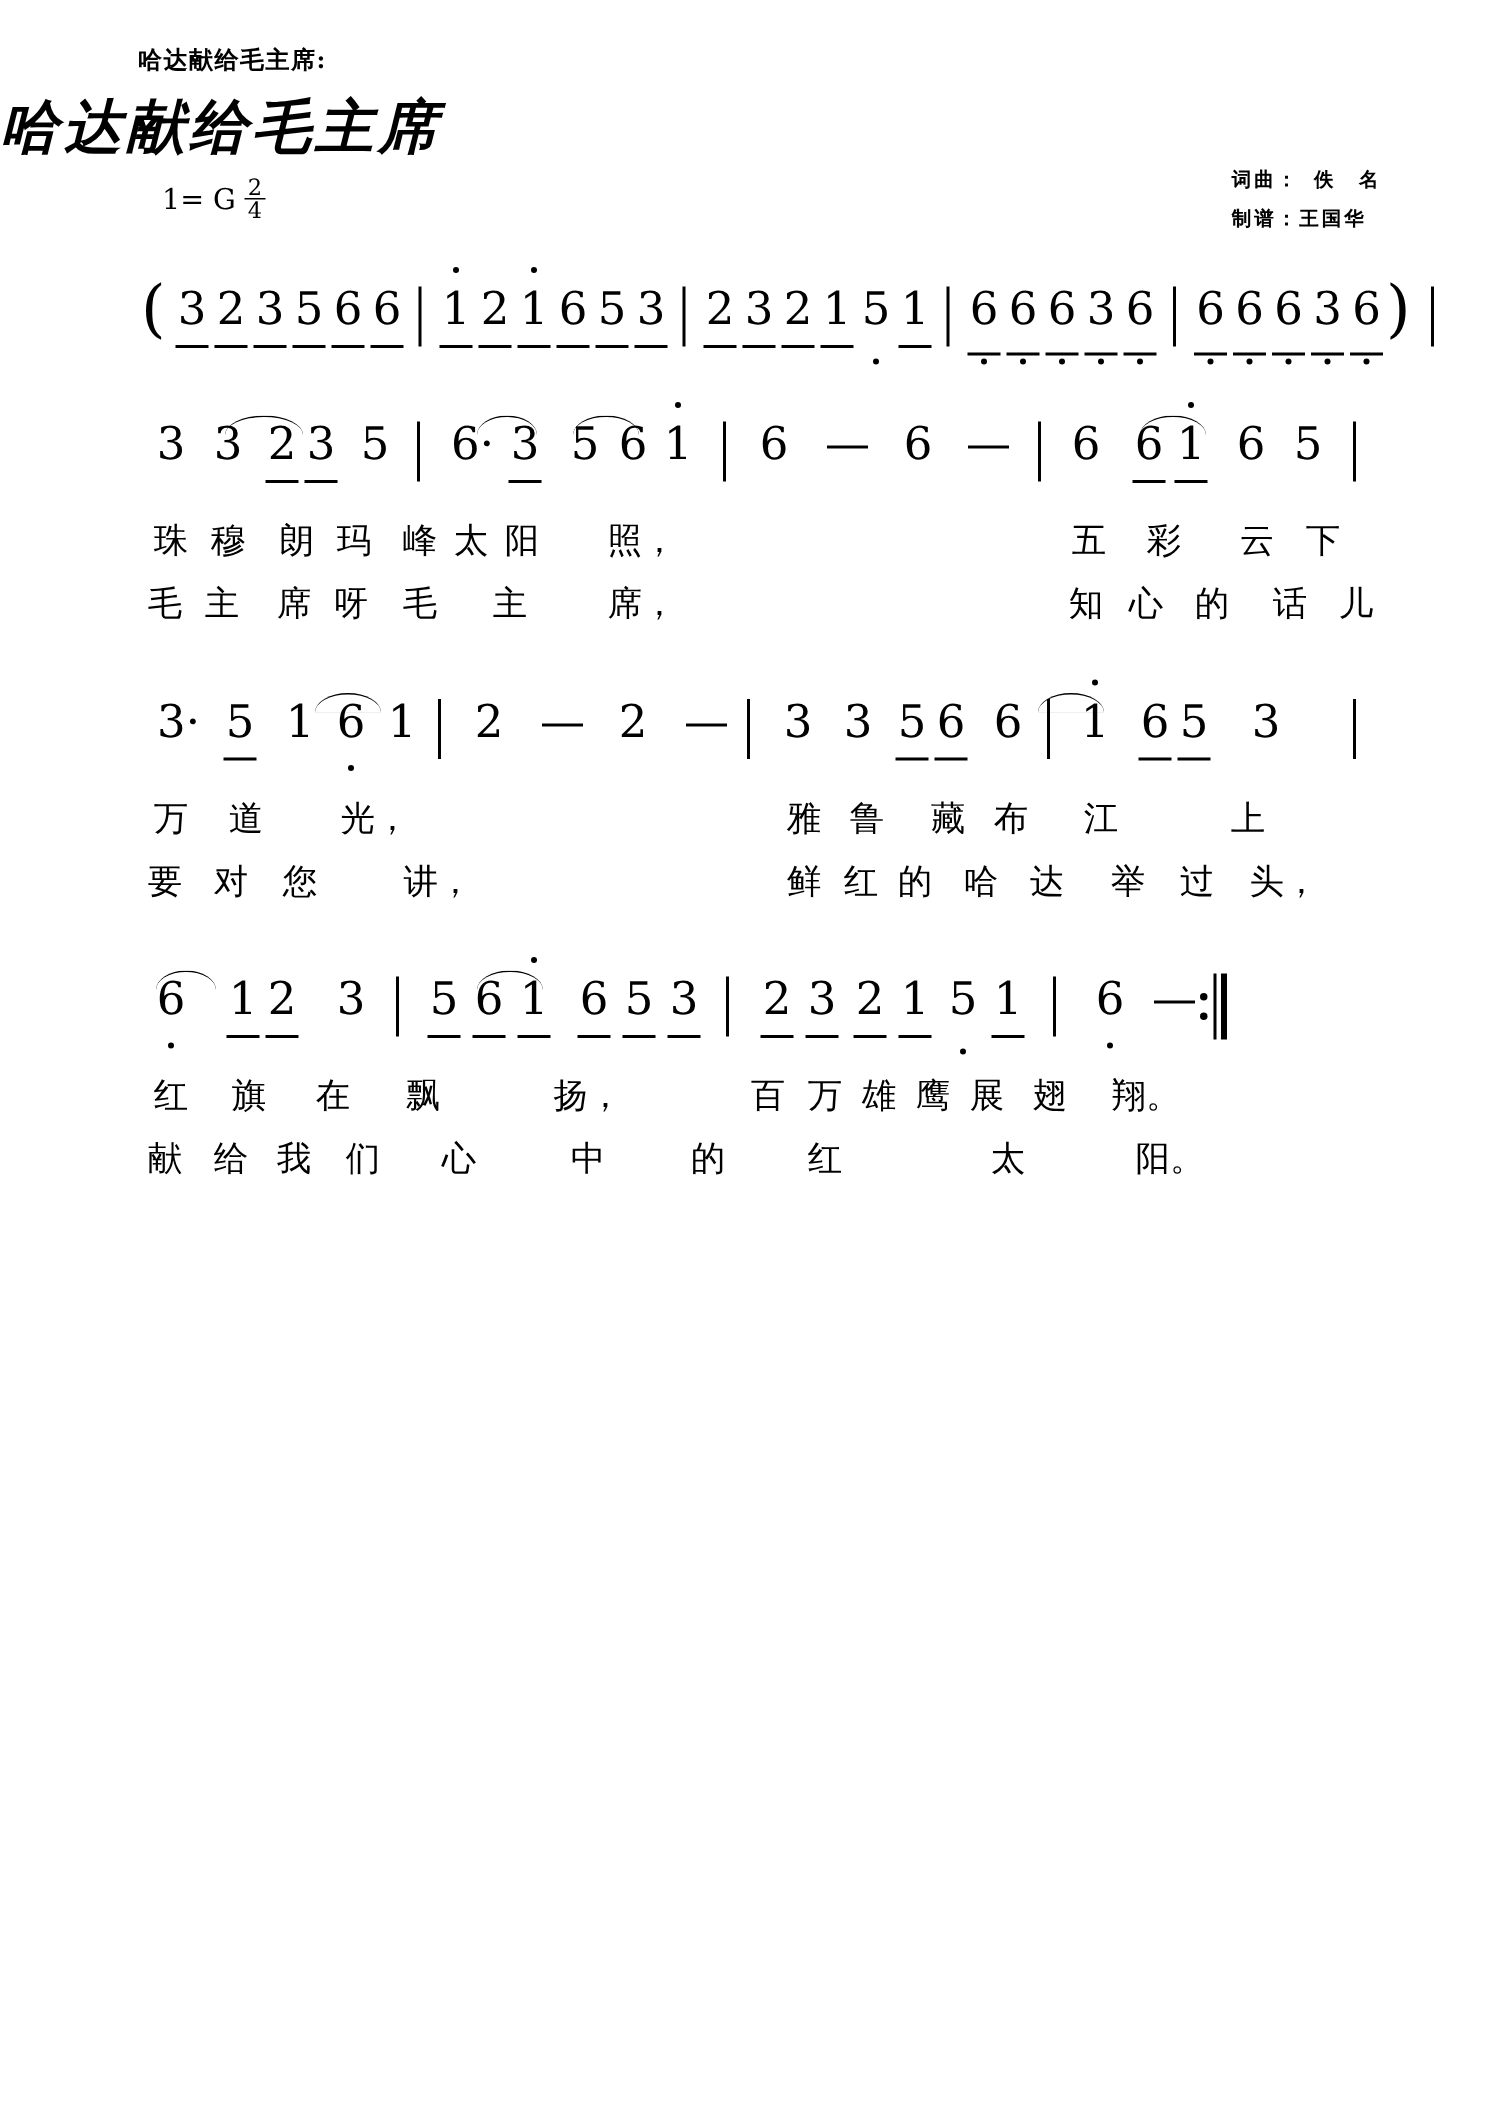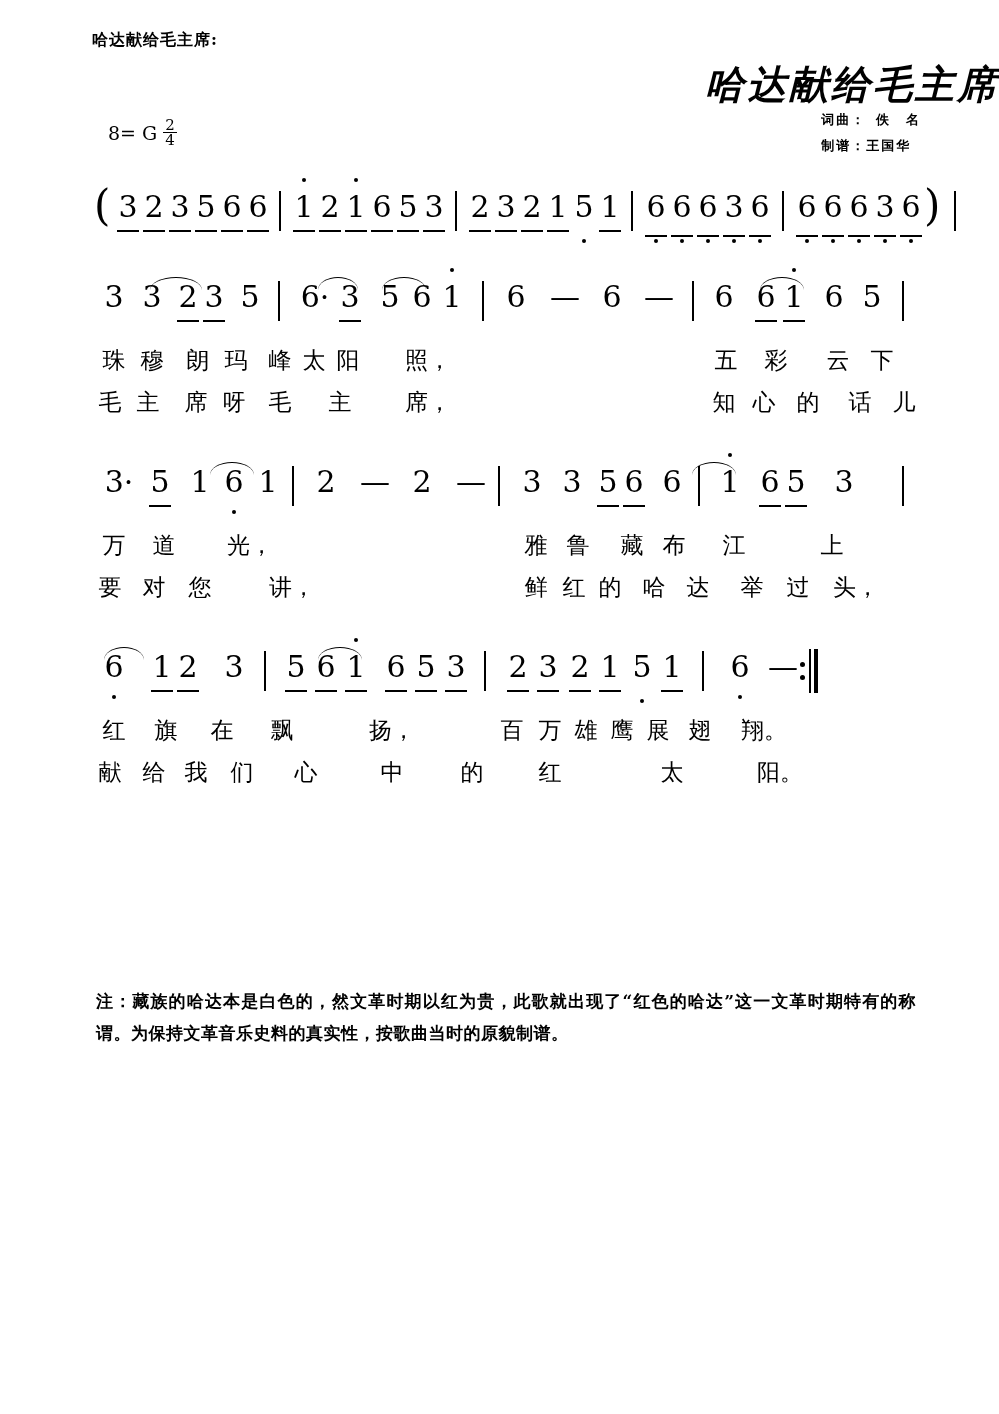--- a/index.html
+++ b/index.html
@@ -28,21 +28,21 @@
     font-family: "DejaVu Serif", serif;
     font-size: 16px;
     font-weight: bold;
     letter-spacing: 1px;
   }
   .song-title {
     position: absolute;
     left: 0;
     right: 0;
     top: 58px;
-    text-align: right;
+    text-align: left;
     font-family: "DejaVu Serif", serif;
     font-size: 39px;
     font-weight: bold;
     font-style: italic;
     letter-spacing: 3px;
   }
   .credits {
     position: absolute;
     right: 78px;
     top: 108px;
@@ -222,21 +222,21 @@
   <div class="collection-tag">哈达献给毛主席:</div>
 
   <div class="song-title">哈达献给毛主席</div>
 
   <div class="credits">
     <div>词曲： 佚　名</div>
     <div>制谱：王国华</div>
   </div>
 
   <div class="keysig">
-    <span>8= G</span>
+    <span>1= G</span>
     <span class="meter">
       <span class="num">2</span>
       <span class="den">4</span>
     </span>
   </div>
 
   <div class="system" style="top:185px;">
     <div class="notes-row">
       <span class="paren" style="left:2px; top:0px;">(</span>
 
@@ -467,15 +467,14 @@
       <span class="ch" style="left:150px;">们</span>
       <span class="ch" style="left:214px;">心</span>
       <span class="ch" style="left:300px;">中</span>
       <span class="ch" style="left:380px;">的</span>
       <span class="ch" style="left:458px;">红</span>
       <span class="ch" style="left:580px;">太</span>
       <span class="ch" style="left:688px;">阳。</span>
     </div>
   </div>
 
-  <div class="footnote">注：藏族的哈达本是白色的，然文革时期以红为贵，此歌就出现了“红色的哈达”这一文革时期特有的称谓。为保持文革音乐史料的真实性，按歌曲当时的原貌制谱。</div>
 
 </div>
 
 </body></html>

